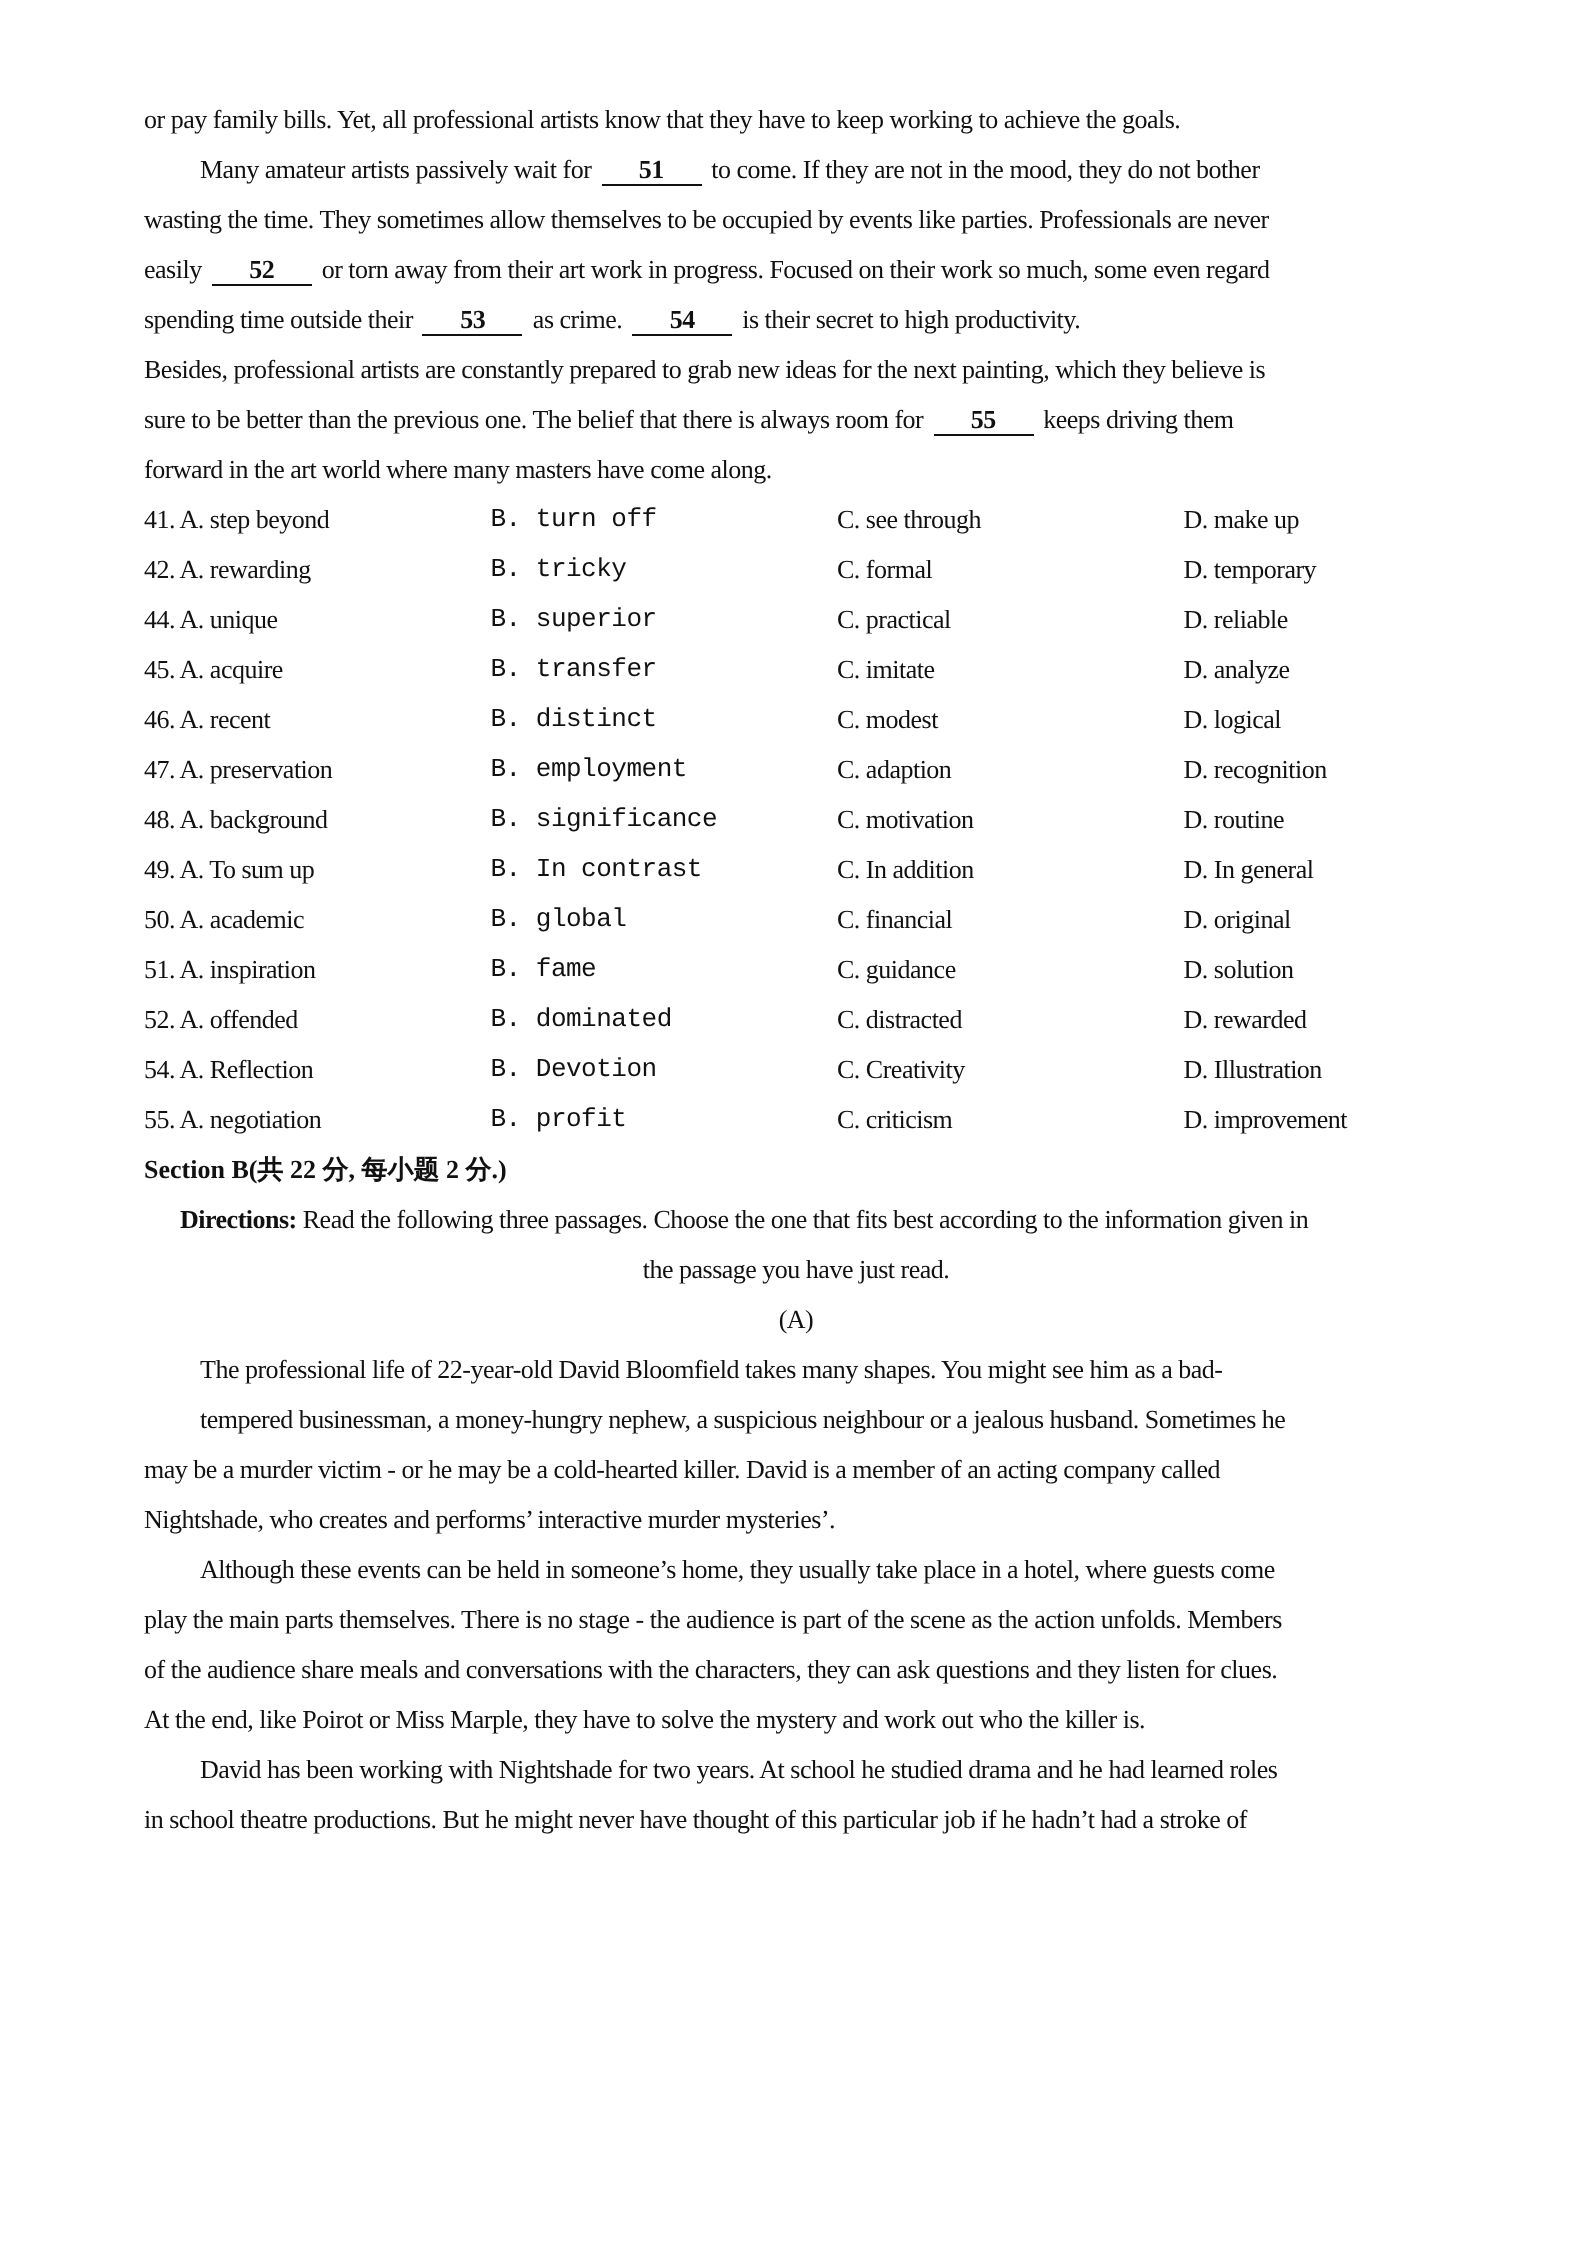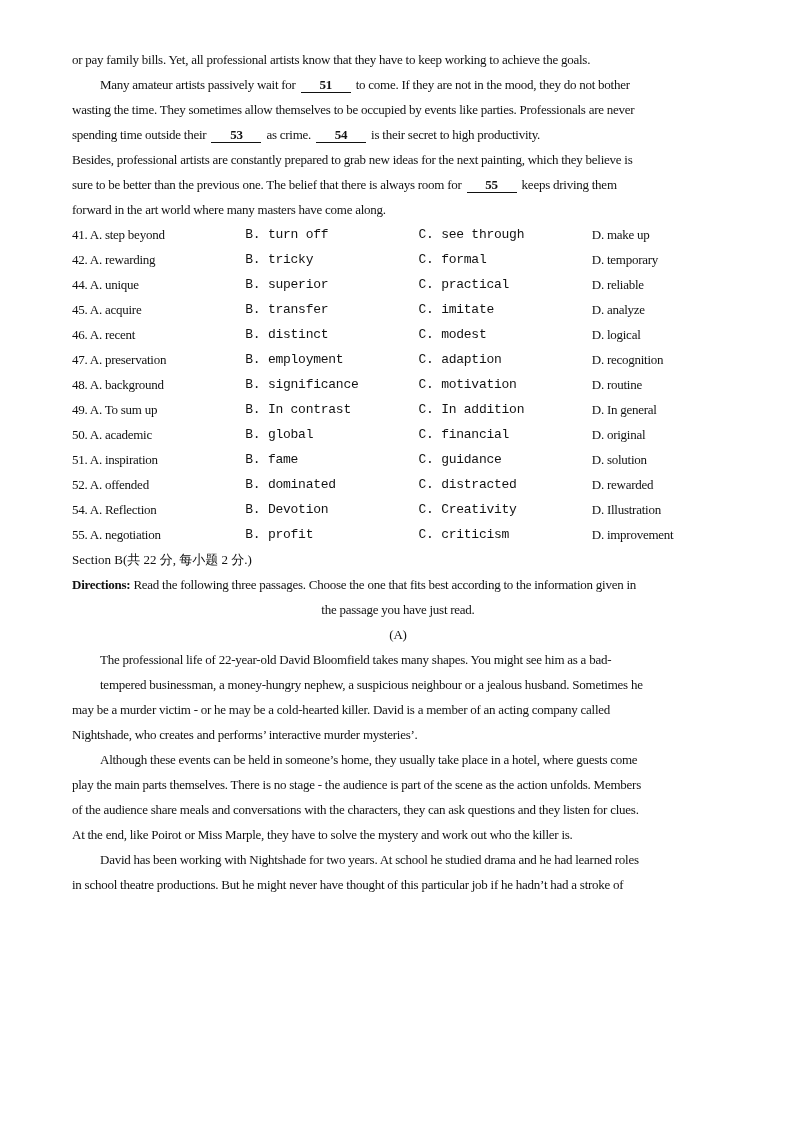--- a/index.html
+++ b/index.html
@@ -10,40 +10,45 @@
     }
     .page { position: absolute; left: 72px; top: 47px; width: 652px; }
     .line { height: 25px; line-height: 25px; white-space: nowrap; letter-spacing: -0.25px; }
     .indent { padding-left: 28px; }
     .blank { display: inline-block; text-decoration: underline; padding: 0 2px; font-weight: bold; }
     .blank .num { display: inline-block; min-width: 50px; text-align: center; border-bottom: 1px solid #111; line-height: 14px; }
     .opt-row { display: flex; height: 25px; line-height: 25px; white-space: nowrap; letter-spacing: -0.25px; gap: 41px; }
     .opt-row span { display: inline-block; }
     .c-a { width: 140px; }
     .c-b { width: 140px; font-family: Liberation Mono, monospace; }
-    .c-c { width: 140px; font-family: Liberation Mono, monospace; }
+    .c-c { width: 140px; }
     .c-d { width: 140px; }
-    .section-title { font-weight: normal; height: 25px; line-height: 25px; }
-    .dir-label { font-weight: bold; }
+    .section-title { font-weight: bold; height: 25px; line-height: 25px; }
+    .dir-label { font-weight: bold; margin-left: 18px; }
     .dir-text { }
     .center { text-align: center; }
   </style>
 </head>
 <body>
 
 <div class="page">
 
   <div>
     <div class="line">or pay family bills.  Yet, all  professional artists know that they have to keep working to achieve the goals.</div>
     <div class="line indent">
       <span>Many amateur artists passively wait for </span>
       <span class="blank"><span class="num">51</span></span>
       <span>  to come. If they are not in the mood, they do not bother</span>
     </div>
     <div class="line">wasting the time.  They sometimes allow themselves to be occupied by events like parties. Professionals are never</div>
+    <div class="line">
+      <span>easily </span>
+      <span class="blank"><span class="num">52</span></span>
+      <span>  or torn away from their art work in progress. Focused on their work so much, some even regard</span>
+    </div>
     <div class="line">
       <span>spending time outside their </span>
       <span class="blank"><span class="num">53</span></span>
       <span>  as crime.  </span>
       <span class="blank"><span class="num">54</span></span>
       <span>  is their secret to high productivity.</span>
     </div>
     <div class="line">Besides, professional artists are constantly prepared to grab new ideas for the next painting, which they believe is</div>
     <div class="line">
       <span>sure to be better than the previous one. The belief that there is always room for </span>

